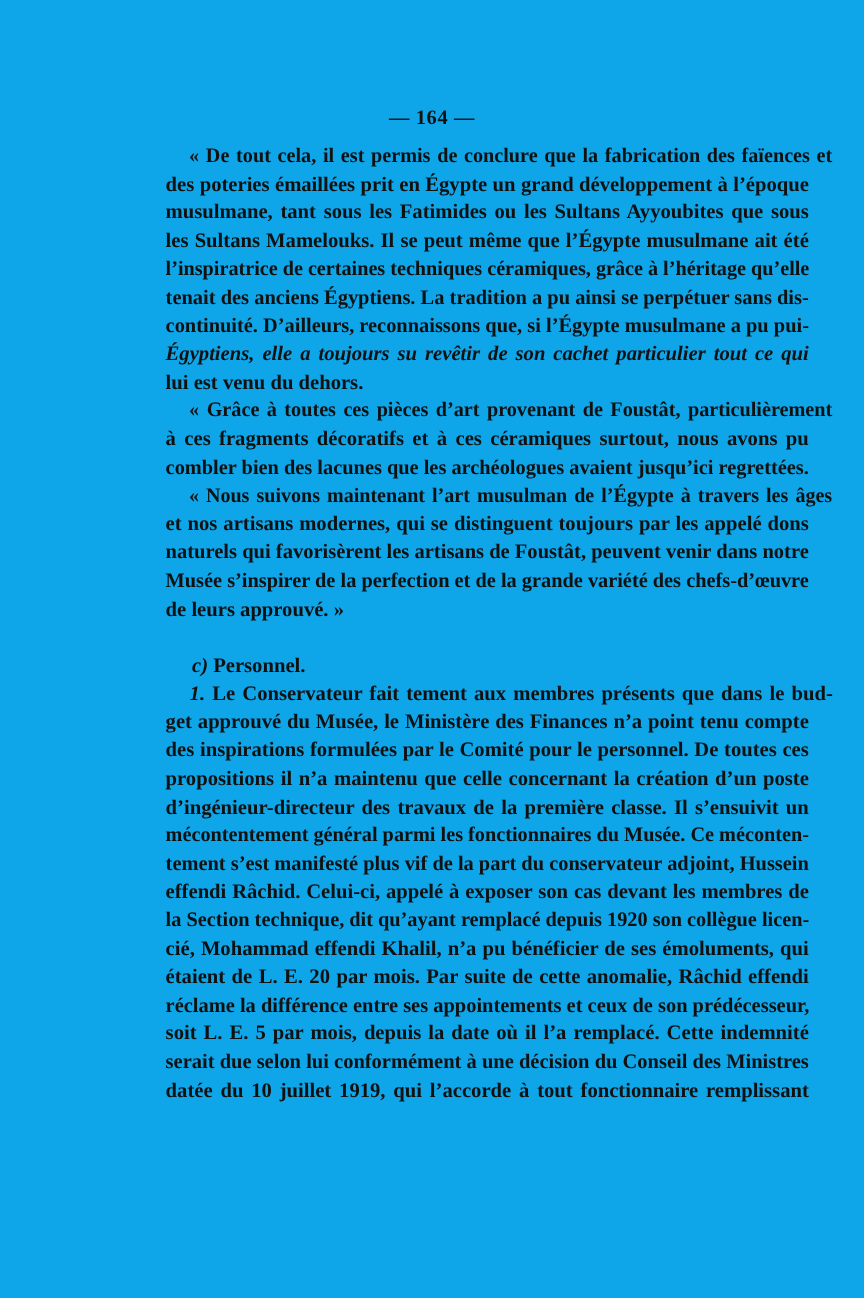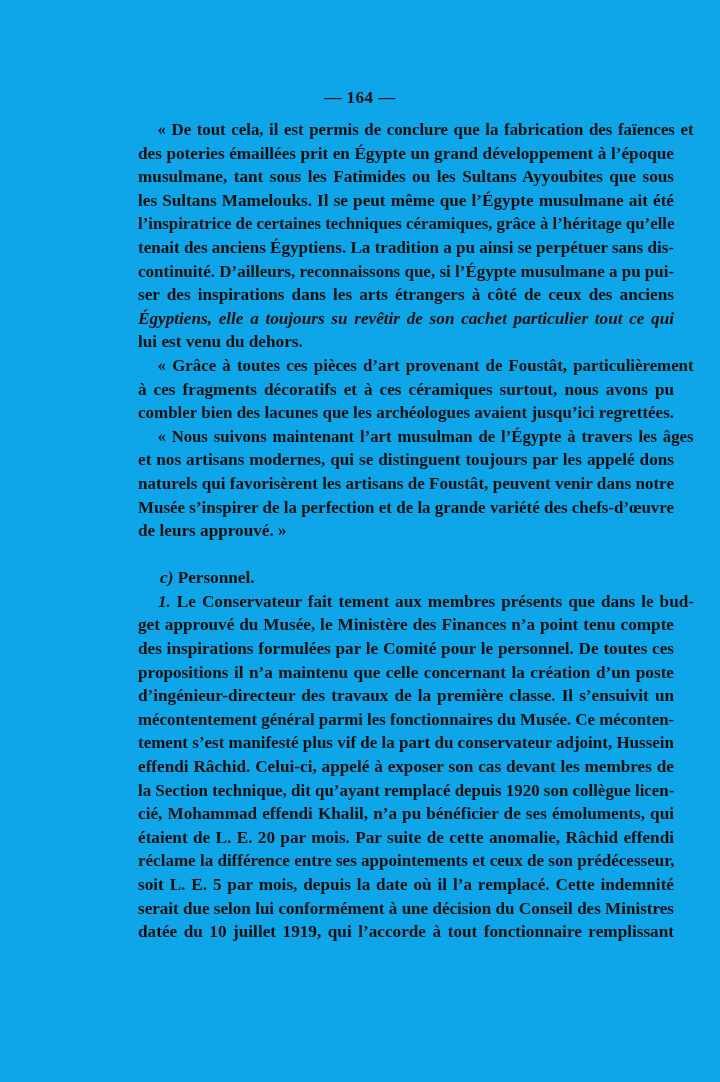--- a/index.html
+++ b/index.html
@@ -38,21 +38,20 @@
   <div class="body-text">
 
     <div>
       <span class="line indent" style="white-space: nowrap; display: block; width: 548px; transform: scaleX(0.978102);">« De tout cela, il est permis de conclure que la fabrication des faïences et</span>
       <span class="line" style="white-space: nowrap; display: block; width: 536px;">des poteries émaillées prit en Égypte un grand développement à l’époque</span>
       <span class="line" style="white-space: nowrap; display: block; width: 536px;">musulmane, tant sous les Fatimides ou les Sultans Ayyoubites que sous</span>
       <span class="line" style="white-space: nowrap; display: block; width: 536px;">les Sultans Mamelouks. Il se peut même que l’Égypte musulmane ait été</span>
       <span class="line" style="white-space: nowrap; display: block; width: 548px; transform: scaleX(0.978102);">l’inspiratrice de certaines techniques céramiques, grâce à l’héritage qu’elle</span>
       <span class="line" style="white-space: nowrap; display: block; width: 541px; transform: scaleX(0.990758);">tenait des anciens Égyptiens. La tradition a pu ainsi se perpétuer sans dis-</span>
       <span class="line" style="white-space: nowrap; display: block; width: 542px; transform: scaleX(0.98893);">continuité. D’ailleurs, reconnaissons que, si l’Égypte musulmane a pu pui-</span>
-      <span class="line" style="white-space: nowrap; display: block; width: 536px;">ser des inspirations dans les arts étrangers à côté de ceux des anciens</span>
       <span class="line" style="white-space: nowrap; display: block; width: 536px; font-style: italic;">Égyptiens, elle a toujours su revêtir de son cachet particulier tout ce qui</span>
       <span class="line last" style="white-space: nowrap; display: block; width: 536px;">lui est venu du dehors.</span>
     </div>
 
     <div>
       <span class="line indent" style="white-space: nowrap; display: block; width: 547px; transform: scaleX(0.97989);">« Grâce à toutes ces pièces d’art provenant de Foustât, particulièrement</span>
       <span class="line" style="white-space: nowrap; display: block; width: 536px; font-family: Liberation Serif, serif;">à ces fragments décoratifs et à ces céramiques surtout, nous avons pu</span>
       <span class="line" style="white-space: nowrap; display: block; width: 543px; transform: scaleX(0.987109);">combler bien des lacunes que les archéologues avaient jusqu’ici regrettées.</span>
     </div>
 

